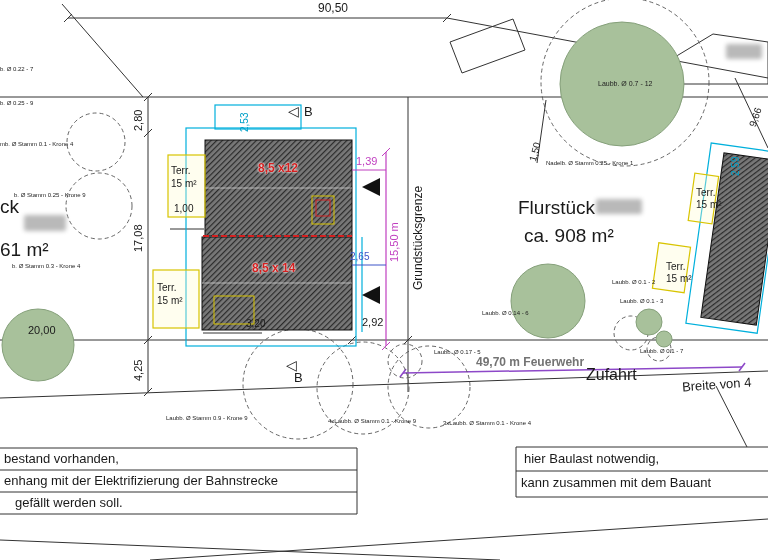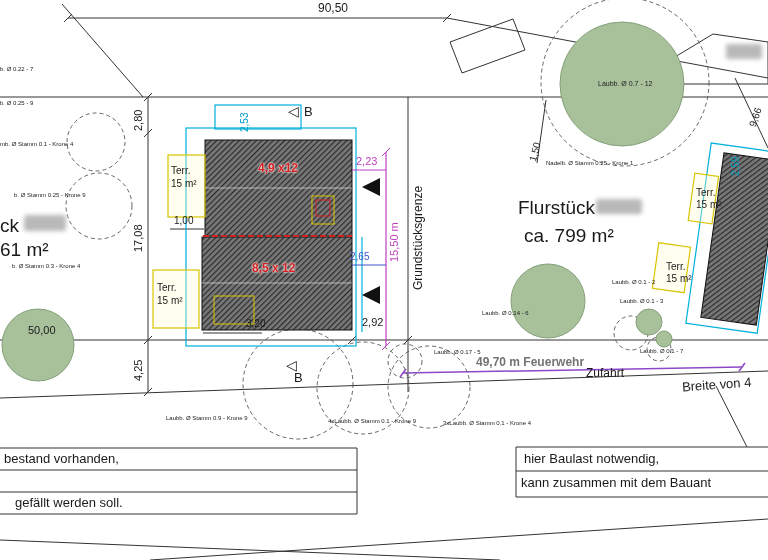--- a/index.html
+++ b/index.html
@@ -7,21 +7,21 @@
         font-family:"Liberation Sans",sans-serif;color:#1a1a1a;}
   #linework{position:absolute;left:0;top:0;}
   .lbl{position:absolute;white-space:nowrap;line-height:1;color:#1a1a1a;}
   .s6{font-size:6px;color:#222;}
   .s7{font-size:7px;color:#222;}
   .s10{font-size:10px;}
   .s11{font-size:11px;}
   .s12{font-size:12px;}
   .s13{font-size:13px;}
   .s14{font-size:14px;}
-  .s16{font-size:12px;}
+  .s16{font-size:16px;}
   .s19{font-size:19px;}
   .rot{transform:rotate(-90deg);transform-origin:0 0;}
   .red{color:#d42020;font-weight:bold;text-shadow:0 0 2px #fff,0 0 2px #fff;}
   .cyan{color:#00a0c8;}
   .mag{color:#c03fc0;}
   .pur{color:#737373;font-weight:bold;}
   .blu{color:#3c55c8;text-align:center;}
   .blur{position:absolute;background:#b9b9b9;filter:blur(2px);border-radius:2px;}
 </style>
 </head>
@@ -139,65 +139,66 @@
       <rect x="660" y="254" width="32" height="46" fill="rgba(255,252,210,0.35)" stroke="#d8c400" stroke-width="1.2"></rect>
     </g>
   </svg>
 
   <div class="lbl s12" style="left:318px;top:2px">90,50</div>
 
   <div class="lbl s11 rot" style="left:133px;top:131px">2,80</div>
   <div class="lbl s11 rot" style="left:133px;top:252px">17,08</div>
   <div class="lbl s11 rot" style="left:133px;top:381px">4,25</div>
 
-  <div class="lbl s11" style="left:28px;top:325px">50,00</div>
+  <div class="lbl s11" style="left:28px;top:325px">20,00</div>
   <div class="lbl s11" style="left:362px;top:317px">2,92</div>
-  <div class="lbl s10" style="left:174px;top:216px">1,00</div>
+  <div class="lbl s10" style="left:174px;top:204px">1,00</div>
   <div class="lbl s10" style="left:246px;top:319px">3,20</div>
   <div class="lbl s10 rot" style="left:528px;top:160px;transform:rotate(-75deg)">1,50</div>
   <div class="lbl s10 rot" style="left:748px;top:125px;transform:rotate(-72deg)">9,66</div>
 
   <div class="lbl s10 cyan rot" style="left:240px;top:132px">2,53</div>
   <div class="lbl s10 cyan rot" style="left:731px;top:176px">2,59</div>
-  <div class="lbl s11 mag" style="left:356px;top:156px">2,23</div>
+  <div class="lbl s11 mag" style="left:356px;top:156px">1,39</div>
   <div class="lbl s11 mag rot" style="left:389px;top:262px">15,50 m</div>
   <div class="lbl s10 blu" style="left:350px;top:252px">2,65</div>
 
-  <div class="lbl s12 red" style="left:258px;top:162px">4,9 x12</div>
-  <div class="lbl s12 red" style="left:252px;top:262px">8,5 x 12</div>
+  <div class="lbl s12 red" style="left:258px;top:162px">8,5 x12</div>
+  <div class="lbl s12 red" style="left:252px;top:262px">8,5 x 14</div>
 
   <div class="lbl s10" style="left:171px;top:166px">Terr.</div>
   <div class="lbl s10" style="left:171px;top:179px">15 m²</div>
   <div class="lbl s10" style="left:157px;top:283px">Terr.</div>
   <div class="lbl s10" style="left:157px;top:296px">15 m²</div>
   <div class="lbl s10" style="left:696px;top:188px">Terr.</div>
   <div class="lbl s10" style="left:696px;top:200px">15 m²</div>
   <div class="lbl s10" style="left:666px;top:262px">Terr.</div>
   <div class="lbl s10" style="left:666px;top:274px">15 m²</div>
 
   <div class="lbl s19" style="left:518px;top:198px">Flurstück</div>
   <div class="blur" style="left:596px;top:199px;width:46px;height:15px"></div>
-  <div class="lbl s19" style="left:524px;top:226px">ca. 799 m²</div>
-  <div class="lbl s19" style="left:0px;top:216px">ck</div>
+  <div class="lbl s19" style="left:524px;top:226px">ca. 908 m²</div>
+  <div class="lbl s19" style="left:0px;top:197px">ck</div>
   <div class="blur" style="left:24px;top:215px;width:42px;height:16px"></div>
   <div class="lbl s19" style="left:0px;top:240px">61 m²</div>
   <div class="blur" style="left:726px;top:44px;width:36px;height:15px"></div>
 
   <div class="lbl s12 rot" style="left:412px;top:290px">Grundstücksgrenze</div>
 
   <div class="lbl s14" style="left:288px;top:104px">◁</div>
   <div class="lbl s13" style="left:304px;top:105px">B</div>
   <div class="lbl s14" style="left:286px;top:358px">◁</div>
   <div class="lbl s13" style="left:294px;top:371px">B</div>
 
   <div class="lbl s16" style="left:586px;top:367px">Zufahrt</div>
   <div class="lbl s12 pur" style="left:476px;top:356px">49,70 m Feuerwehr</div>
   <div class="lbl s13" style="left:682px;top:378px;transform:rotate(-4deg)">Breite von 4</div>
 
   <div class="lbl s13" style="left:4px;top:452px">bestand vorhanden,</div>
+  <div class="lbl s13" style="left:4px;top:474px">enhang mit der Elektrifizierung der Bahnstrecke</div>
   <div class="lbl s13" style="left:15px;top:496px">gefällt werden soll.</div>
   <div class="lbl s13" style="left:524px;top:452px">hier Baulast notwendig,</div>
   <div class="lbl s13" style="left:521px;top:476px">kann zusammen mit dem Bauant</div>
 
   <div class="lbl s6" style="left:0px;top:66px">b. Ø 0.22 - 7</div>
   <div class="lbl s6" style="left:0px;top:100px">b. Ø 0.25 - 9</div>
   <div class="lbl s6" style="left:0px;top:141px">mb. Ø Stamm 0.1 - Krone 4</div>
   <div class="lbl s6" style="left:14px;top:192px">b. Ø Stamm 0.25 - Krone 9</div>
   <div class="lbl s6" style="left:12px;top:263px">b. Ø Stamm 0.3 - Krone 4</div>
   <div class="lbl s7" style="left:598px;top:80px">Laubb. Ø 0.7 - 12</div>

